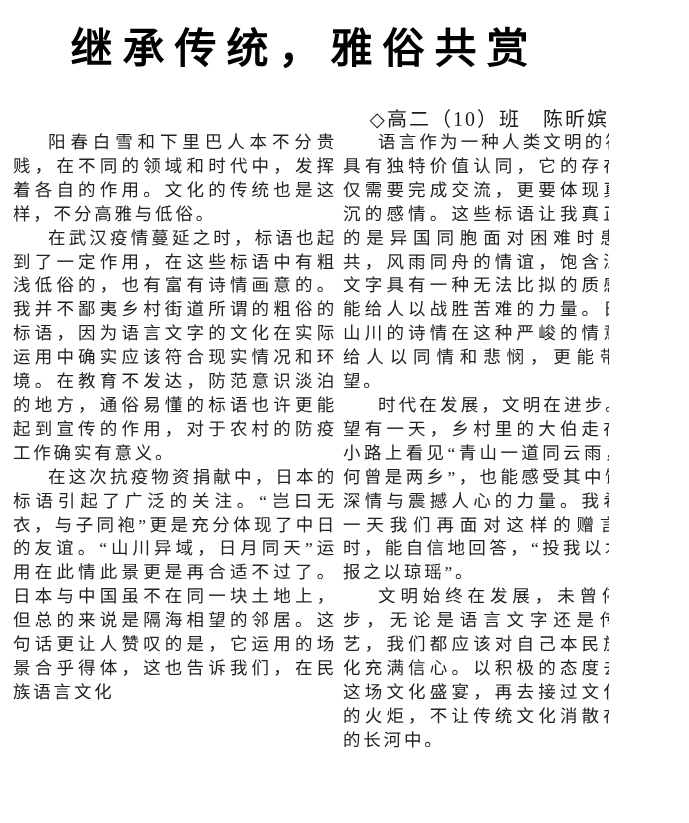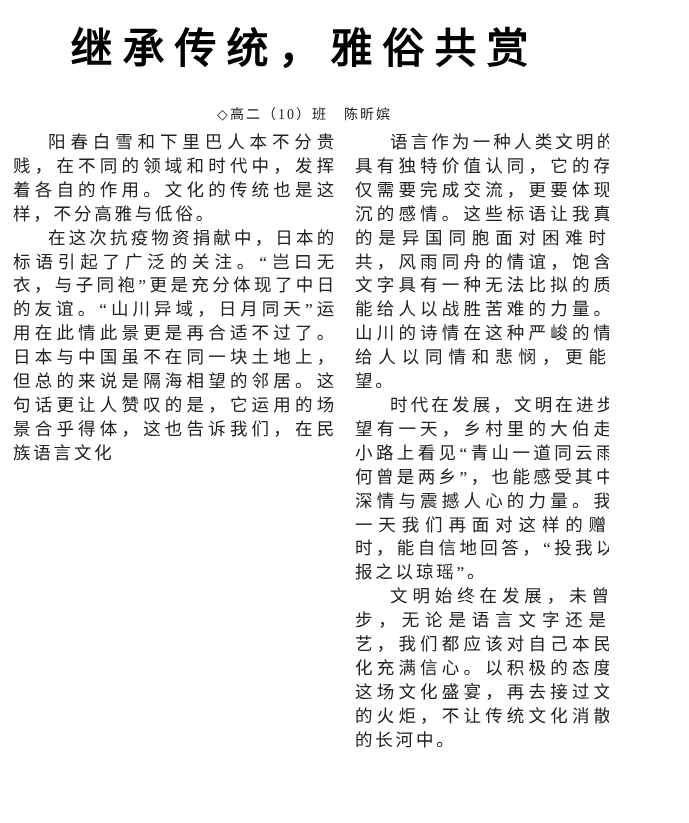--- a/index.html
+++ b/index.html
@@ -23,34 +23,34 @@
     font-size: 42px;
     font-weight: bold;
     letter-spacing: 10px;
     color: #000000;
     font-family: "Liberation Serif", "DejaVu Serif", serif;
     white-space: nowrap;
   }
   .doc-byline {
     margin: 0;
     margin-top: 28px;
-    text-align: center;
-    font-size: 14px;
+    text-align: right;
+    font-size: 20px;
     letter-spacing: 2px;
     color: #1c1c1c;
     font-weight: normal;
   }
   .columns {
     position: absolute;
     top: 131px;
     left: 13px;
     right: 13px;
     bottom: 0;
     display: flex;
-    gap: 18px;
+    gap: 6px;
   }
   .column {
     width: 324px;
     flex: 0 0 324px;
     overflow: hidden;
   }
   .column p.para {
     margin: 0;
     font-size: 17.5px;
     line-height: 23.9px;
@@ -67,20 +67,21 @@
 <body>
 
 <div class="page">
   <h1 class="doc-title">继承传统，雅俗共赏</h1>
 
   <div class="doc-byline">◇高二（10）班　陈昕嫔</div>
 
   <div class="columns">
     <div class="column">
         <p class="para indent">阳春白雪和下里巴人本不分贵贱，在不同的领域和时代中，发挥着各自的作用。文化的传统也是这样，不分高雅与低俗。</p>
+        <p class="para indent">在武汉疫情蔓延之时，标语也起到了一定作用，在这些标语中有粗浅低俗的，也有富有诗情画意的。我并不鄙夷乡村街道所谓的粗俗的标语，因为语言文字的文化在实际运用中确实应该符合现实情况和环境。在教育不发达，防范意识淡泊的地方，通俗易懂的标语也许更能起到宣传的作用，对于农村的防疫工作确实有意义。</p>
         <p class="para indent">在这次抗疫物资捐献中，日本的标语引起了广泛的关注。“岂曰无衣，与子同袍”更是充分体现了中日的友谊。“山川异域，日月同天”运用在此情此景更是再合适不过了。日本与中国虽不在同一块土地上，但总的来说是隔海相望的邻居。这句话更让人赞叹的是，它运用的场景合乎得体，这也告诉我们，在民族语言文化</p>
       </div>
     <div class="column">
         <p class="para indent">语言作为一种人类文明的符号，具有独特价值认同，它的存在不仅仅需要完成交流，更要体现真挚深沉的感情。这些标语让我真正感动的是异国同胞面对困难时患难与共，风雨同舟的情谊，饱含深情的文字具有一种无法比拟的质感，更能给人以战胜苦难的力量。日月、山川的诗情在这种严峻的情意更能给人以同情和悲悯，更能带来希望。</p>
         <p class="para indent">时代在发展，文明在进步。我希望有一天，乡村里的大伯走在乡间小路上看见“青山一道同云雨，明月何曾是两乡”，也能感受其中饱含的深情与震撼人心的力量。我希望有一天我们再面对这样的赠言标语时，能自信地回答，“投我以木桃，报之以琼瑶”。</p>
         <p class="para indent">文明始终在发展，未曾停下脚步，无论是语言文字还是传统技艺，我们都应该对自己本民族的文化充满信心。以积极的态度去享受这场文化盛宴，再去接过文化传承的火炬，不让传统文化消散在历史的长河中。</p>
       </div>
   </div>
 </div>
 

